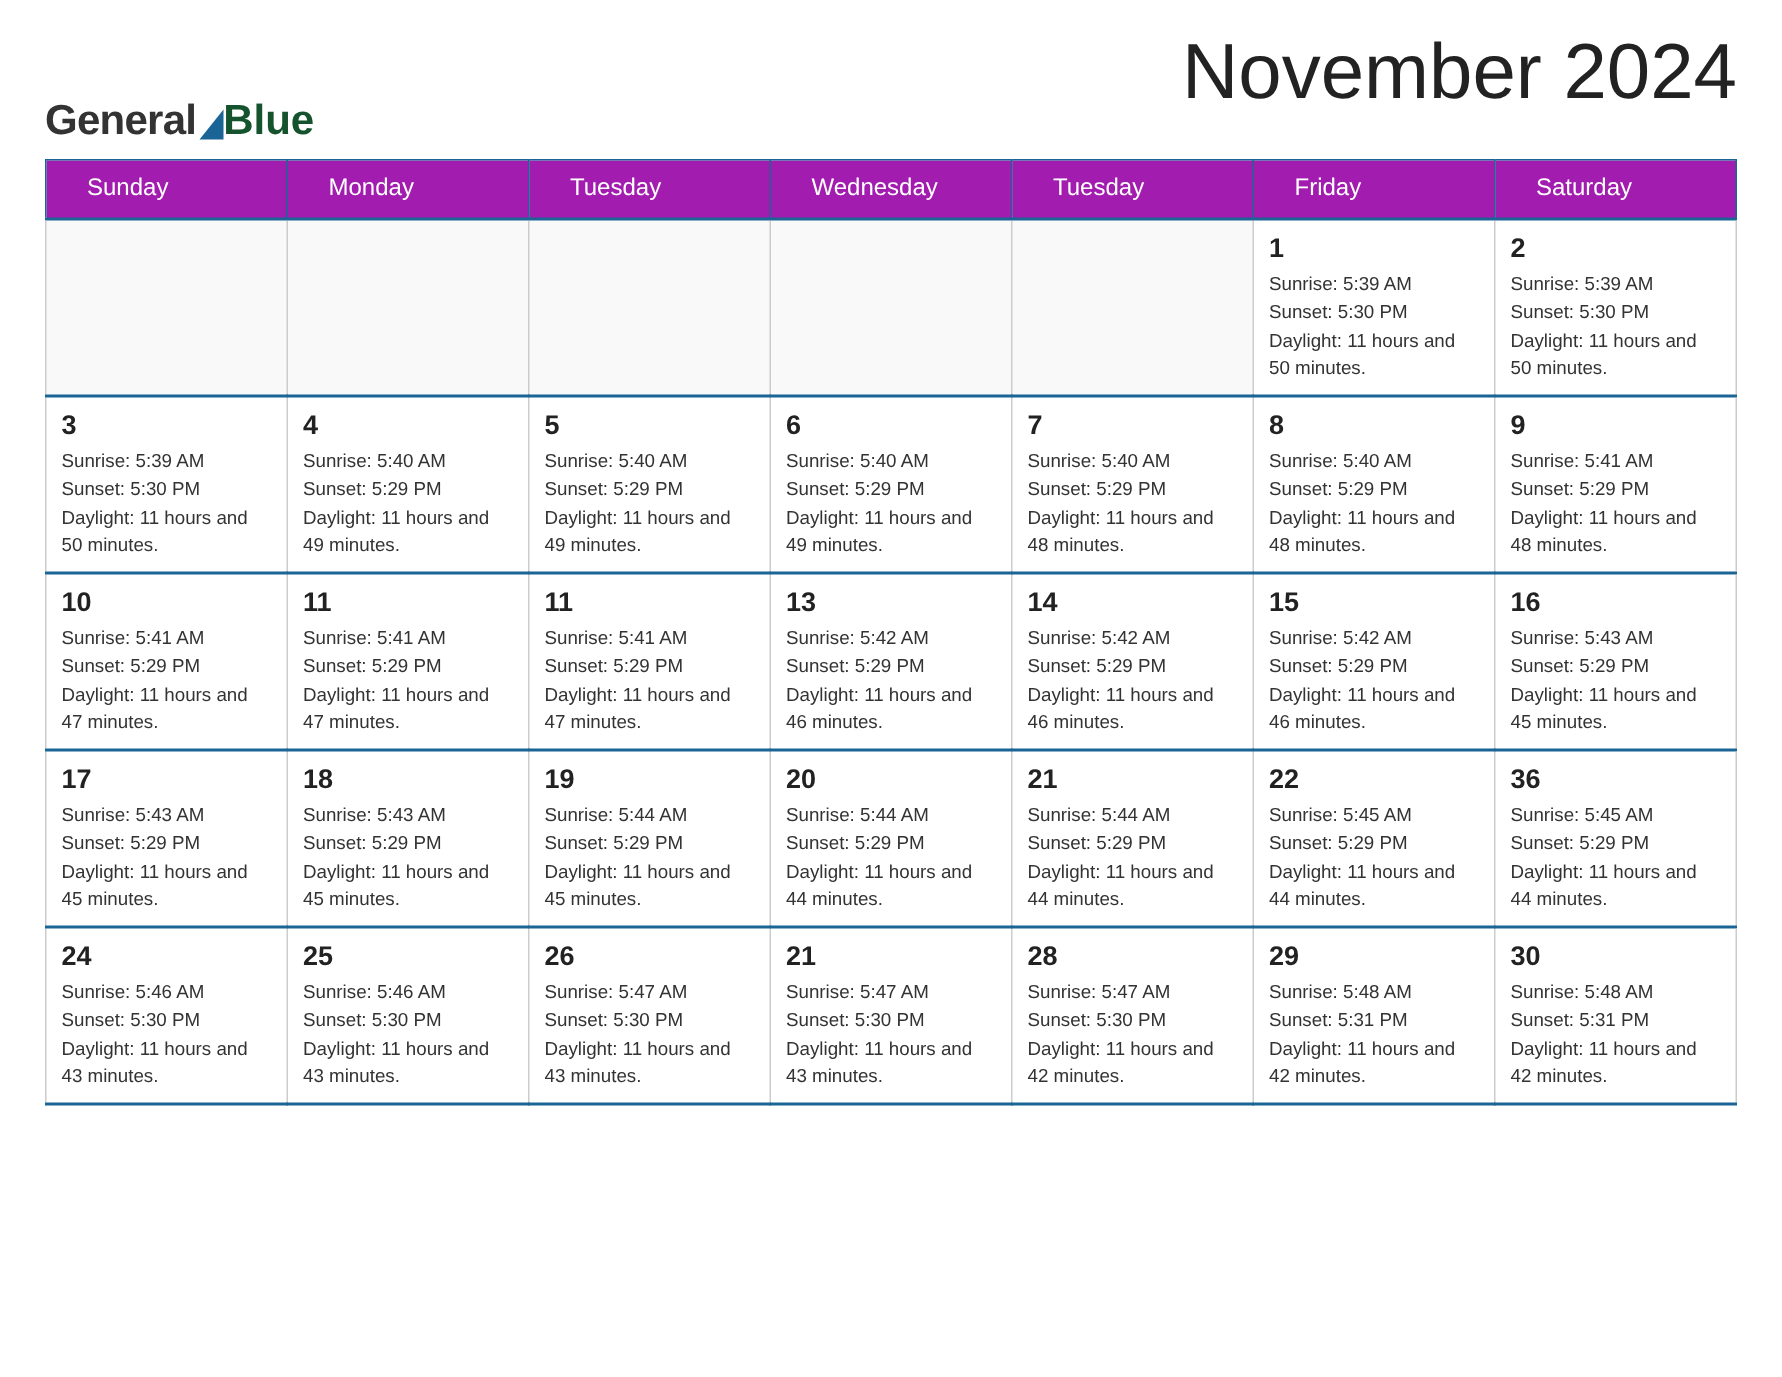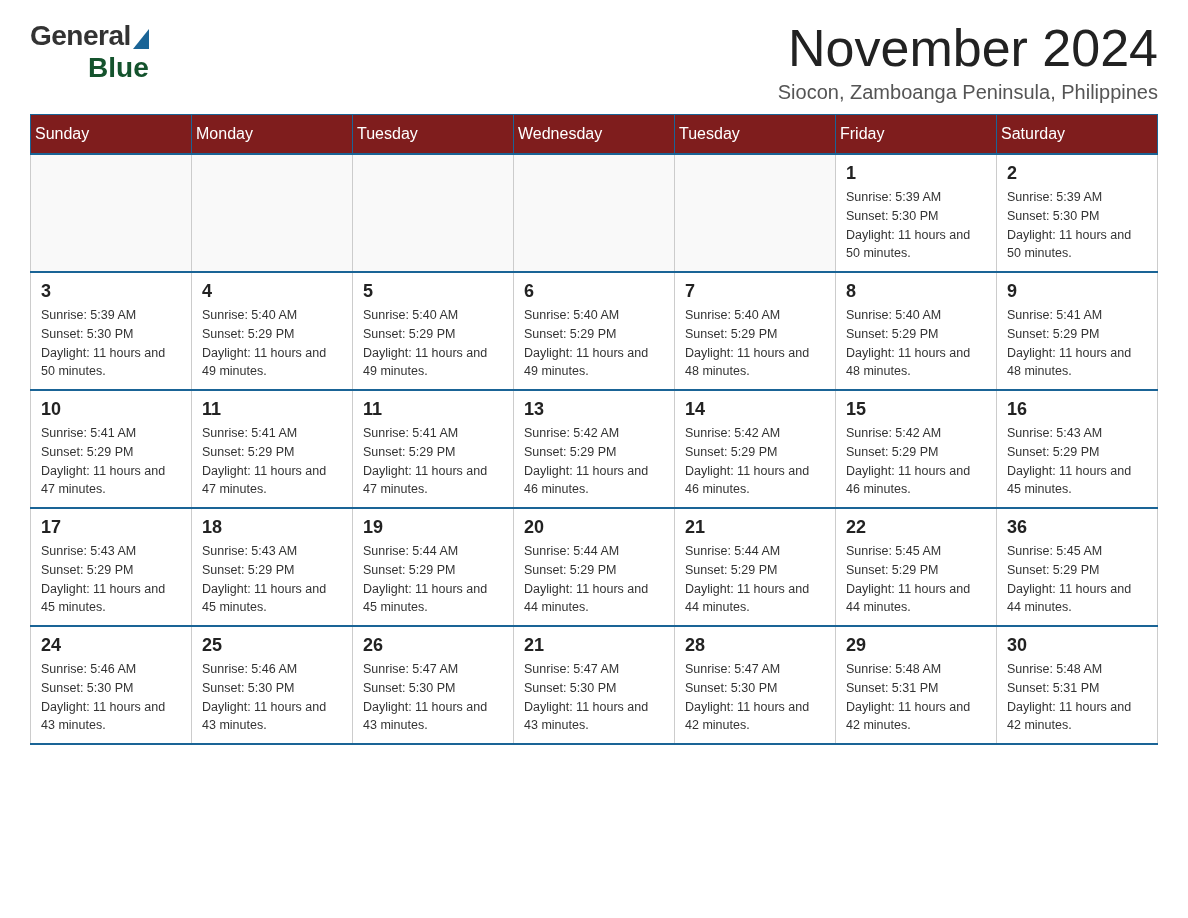--- a/index.html
+++ b/index.html
@@ -11,22 +11,23 @@
       min-height: 918px;
     }
     .header {
       display: flex;
       justify-content: space-between;
       align-items: flex-start;
       margin-bottom: 10px;
     }
     .logo {
       display: flex;
-      flex-direction: column;
-      align-items: flex-end;
+      flex-direction: row;
+      align-items: center;
+      margin-top: 44px;
     }
     .logo-top {
       display: flex;
       align-items: center;
     }
     .logo-general {
       font-size: 28px;
       font-weight: bold;
       color: #333;
       letter-spacing: -0.5px;
@@ -59,25 +60,25 @@
       color: #555;
       margin-top: 4px;
     }
     .calendar {
       width: 100%;
       border-collapse: collapse;
       border: 1px solid #aaa;
       margin-top: 10px;
     }
     .calendar th {
-      background-color: #7f1d1d;
+      background-color: #a21caf;
       color: #fff;
       font-size: 16px;
       font-weight: normal;
-      padding: 10px 4px;
+      padding: 10px 27px;
       text-align: left;
       border: 1px solid #1a6496;
     }
     .calendar td {
       vertical-align: top;
       padding: 8px 10px;
       border: 1px solid #ccc;
       width: 14.28%;
       min-height: 100px;
     }
@@ -106,21 +107,20 @@
 <div class="header">
   <div class="logo">
     <div class="logo-top">
       <span class="logo-general">General</span>
       <div class="logo-triangle"></div>
     </div>
     <span class="logo-blue">Blue</span>
   </div>
   <div class="title-section">
     <div class="month-title">November 2024</div>
-    <div class="location">Siocon, Zamboanga Peninsula, Philippines</div>
   </div>
 </div>
 
 <table class="calendar">
   <thead>
     <tr>
     <th>Sunday</th>
         <th>Monday</th>
         <th>Tuesday</th>
         <th>Wednesday</th>

